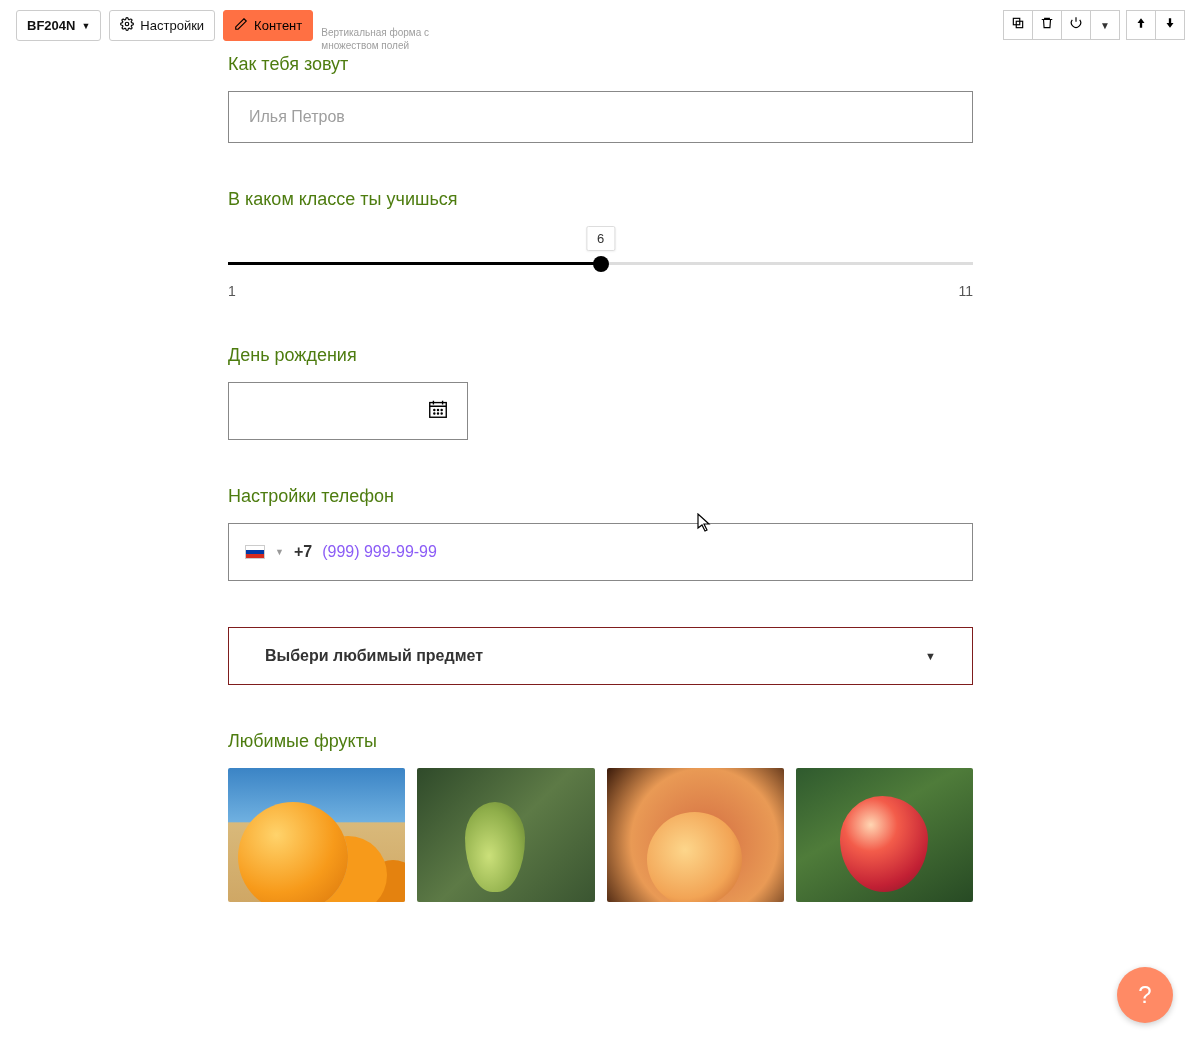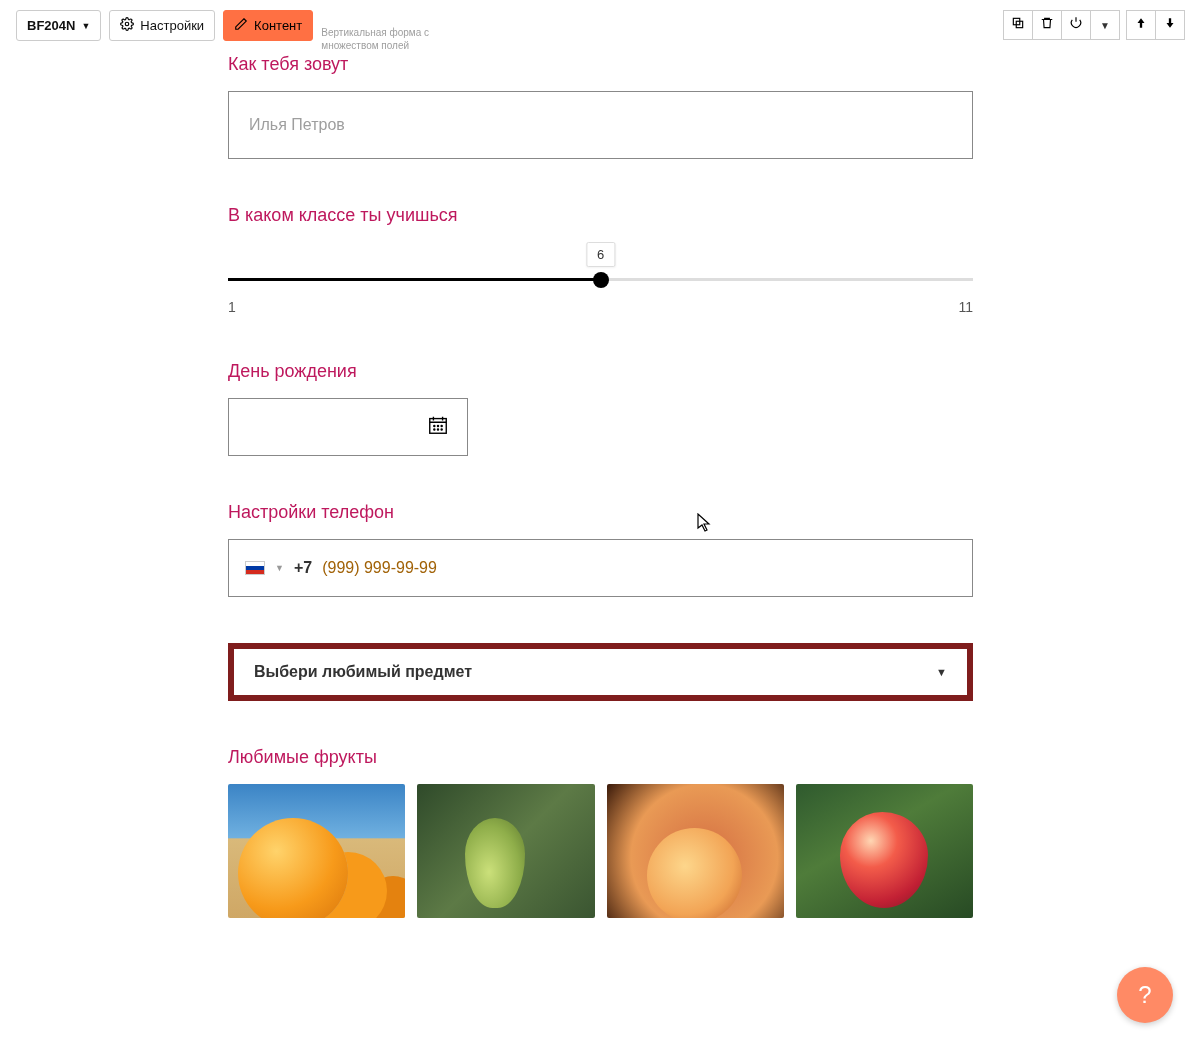--- a/index.html
+++ b/index.html
@@ -17,24 +17,24 @@
 
 .topbar-right { display: flex; gap: 6px; }
 .icon-btn-group { display: flex; }
 .icon-btn { width: 30px; height: 30px; border: 1px solid #ccc; background: #fff; display: inline-flex; align-items: center; justify-content: center; cursor: pointer; }
 .icon-btn + .icon-btn { margin-left: -1px; }
 .icon-btn svg { width: 14px; height: 14px; }
 
 
 .page { width: 745px; margin: 54px auto 0; }
 .page-title { font-size: 40px; font-weight: 800; text-align: center; margin-bottom: 70px; color: #111; }
-.label { font-size: 18px; color: #be185d; margin-bottom: 16px; margin-top: 24px; }
+.label { font-size: 18px; color: #4d7c0f; margin-bottom: 16px; margin-top: 24px; }
 .field { margin-bottom: 46px; }
 
-.text-input { width: 100%; height: 68px; border: 1px solid #888; padding: 0 20px; font-size: 16px; color: #0369a1; }
+.text-input { width: 100%; height: 52px; border: 1px solid #888; padding: 0 20px; font-size: 16px; color: #0369a1; }
 .text-input::placeholder { color: #9e9e9e; }
 
 
 .slider-wrap { position: relative; padding-top: 36px; }
 .slider-tooltip { position: absolute; top: 0; left: 50%; transform: translateX(-50%); border: 1px solid #ddd; background: #fff; padding: 4px 10px; font-size: 13px; border-radius: 2px; box-shadow: 0 1px 2px rgba(0,0,0,0.05); }
 .slider-track { position: relative; height: 3px; background: #ddd; }
 .slider-fill { position: absolute; left: 0; top: 0; height: 100%; background: #000; width: 50%; }
 .slider-thumb { position: absolute; top: 50%; left: 50%; width: 16px; height: 16px; background: #000; border-radius: 50%; transform: translate(-50%, -50%); cursor: pointer; }
 .slider-ends { display: flex; justify-content: space-between; margin-top: 18px; font-size: 14px; color: #555; }
 
@@ -43,24 +43,24 @@
 .date-input svg { width: 22px; height: 22px; }
 
 
 .phone-input { width: 100%; height: 58px; border: 1px solid #888; display: flex; align-items: center; padding: 0 16px; gap: 10px; }
 .flag { width: 20px; height: 14px; display: inline-block; position: relative; background: #fff; border: 0.5px solid #ccc; }
 .flag::before { content: ""; position: absolute; top: 0; left: 0; right: 0; height: 33%; background: #fff; }
 .flag::after { content: ""; position: absolute; bottom: 0; left: 0; right: 0; height: 33%; background: #d52b1e; }
 .flag .mid { position: absolute; top: 33%; left: 0; right: 0; height: 34%; background: #0039a6; }
 .flag-caret { font-size: 9px; color: #999; }
 .phone-prefix { font-weight: 700; font-size: 16px; }
-.phone-placeholder { color: #a16207; font-size: 16px; }
-
-
-.select { width: 100%; height: 58px; border: 6px solid #7f1d1d; display: flex; align-items: center; justify-content: space-between; padding: 0 20px; cursor: pointer; }
+.phone-placeholder { color: #8b5cf6; font-size: 16px; }
+
+
+.select { width: 100%; height: 58px; border: 1px solid #7f1d1d; display: flex; align-items: center; justify-content: space-between; padding: 0 36px; cursor: pointer; }
 .select-text { font-weight: 700; font-size: 16px; }
 .select .caret-down { font-size: 11px; }
 
 
 .fruits { display: flex; gap: 12px; }
 .fruit { flex: 1; cursor: pointer; }
 .fruit-img { width: 100%; height: 134px; border-radius: 2px; }
 
 .fr-orange { background: linear-gradient(180deg,#3b84c5 0%,#6fb0e0 40%,#d9b97a 41%,#cfa765 100%); position: relative; overflow:hidden; }
 .fr-orange::after { content:""; position:absolute; bottom:-10px; left:10px; width:110px; height:110px; background: radial-gradient(circle at 35% 30%, #ffd36b, #f79a1a 55%, #d6720a 100%); border-radius:50%; box-shadow: 55px 18px 0 -16px #f79a1a, 100px 30px 0 -28px #e4820f; }

